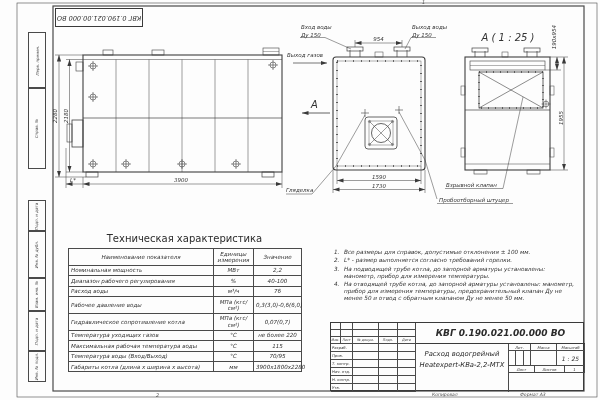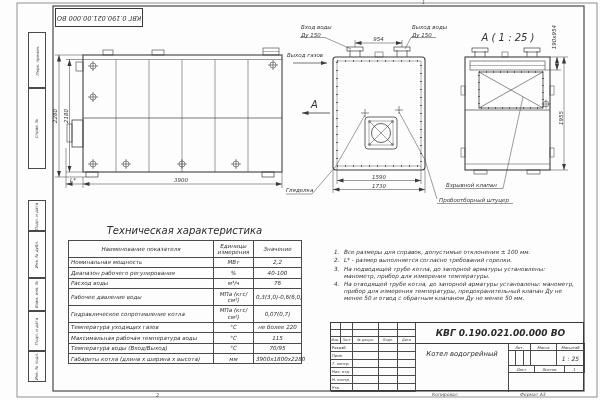--- a/index.html
+++ b/index.html
@@ -16,21 +16,21 @@
           display:flex;align-items:center;justify-content:center;}
   .docbox span{transform:rotate(180deg);font-size:6.5px;font-style:italic;white-space:nowrap;color:#2f2f2f;}
 
   
   .mbox{position:absolute;left:28px;width:16px;border:0.8px solid #4a4a4a;
         display:flex;align-items:center;justify-content:center;overflow:hidden;}
   .mbox span{transform:rotate(-90deg);white-space:nowrap;font-size:4px;font-style:italic;color:#444;}
 
   
   .tech{position:absolute;left:68px;top:221px;width:233px;}
-  .tech-title{font-style:italic;font-size:10px;text-align:center;margin:4px 0 4px 0;color:#2b2b2b;}
+  .tech-title{font-size:10px;text-align:center;margin:12px 0 4px 0;color:#2b2b2b;}
   table.tt{border-collapse:collapse;width:100%;table-layout:fixed;}
   table.tt th,table.tt td{border:0.8px solid #4a4a4a;font-weight:normal;font-style:italic;
        font-size:5.6px;line-height:1.15;padding:1.5px 2px;color:#333;}
   table.tt th{text-align:center;}
   td.c1{text-align:left;}
   td.c2,td.c3{text-align:center;}
   col.w1{width:145px}col.w2{width:40px}col.w3{width:48px}
 
   
   .notes{position:absolute;left:334px;top:249px;width:244px;font-size:5.7px;font-style:italic;color:#333;}
@@ -396,21 +396,22 @@
           <div class="c lab" style="width:22px">Утв.</div>
           <div class="c" style="width:26px"></div>
           <div class="c" style="width:19px"></div>
           <div class="c" style="width:18px"></div>
         </div>
     </div>
 
     <div class="tb-doc">КВГ 0.190.021.00.000 ВО</div>
 
     <div class="tb-name">
-      <div>Котел водогрейный</div>
+      <div>Расход водогрейный</div>
+      <div>Heatexpert-КВа-2,2-МТХ</div>
     </div>
 
     <div class="tb-right">
       <div class="row" style="height:7px">
         <div class="hc" style="width:22px">Лит.</div>
         <div class="hc" style="width:26px">Масса</div>
         <div class="hc" style="width:28px">Масштаб</div>
       </div>
       <div class="row" style="height:15px">
         <div class="hc" style="width:7.3px"></div>

